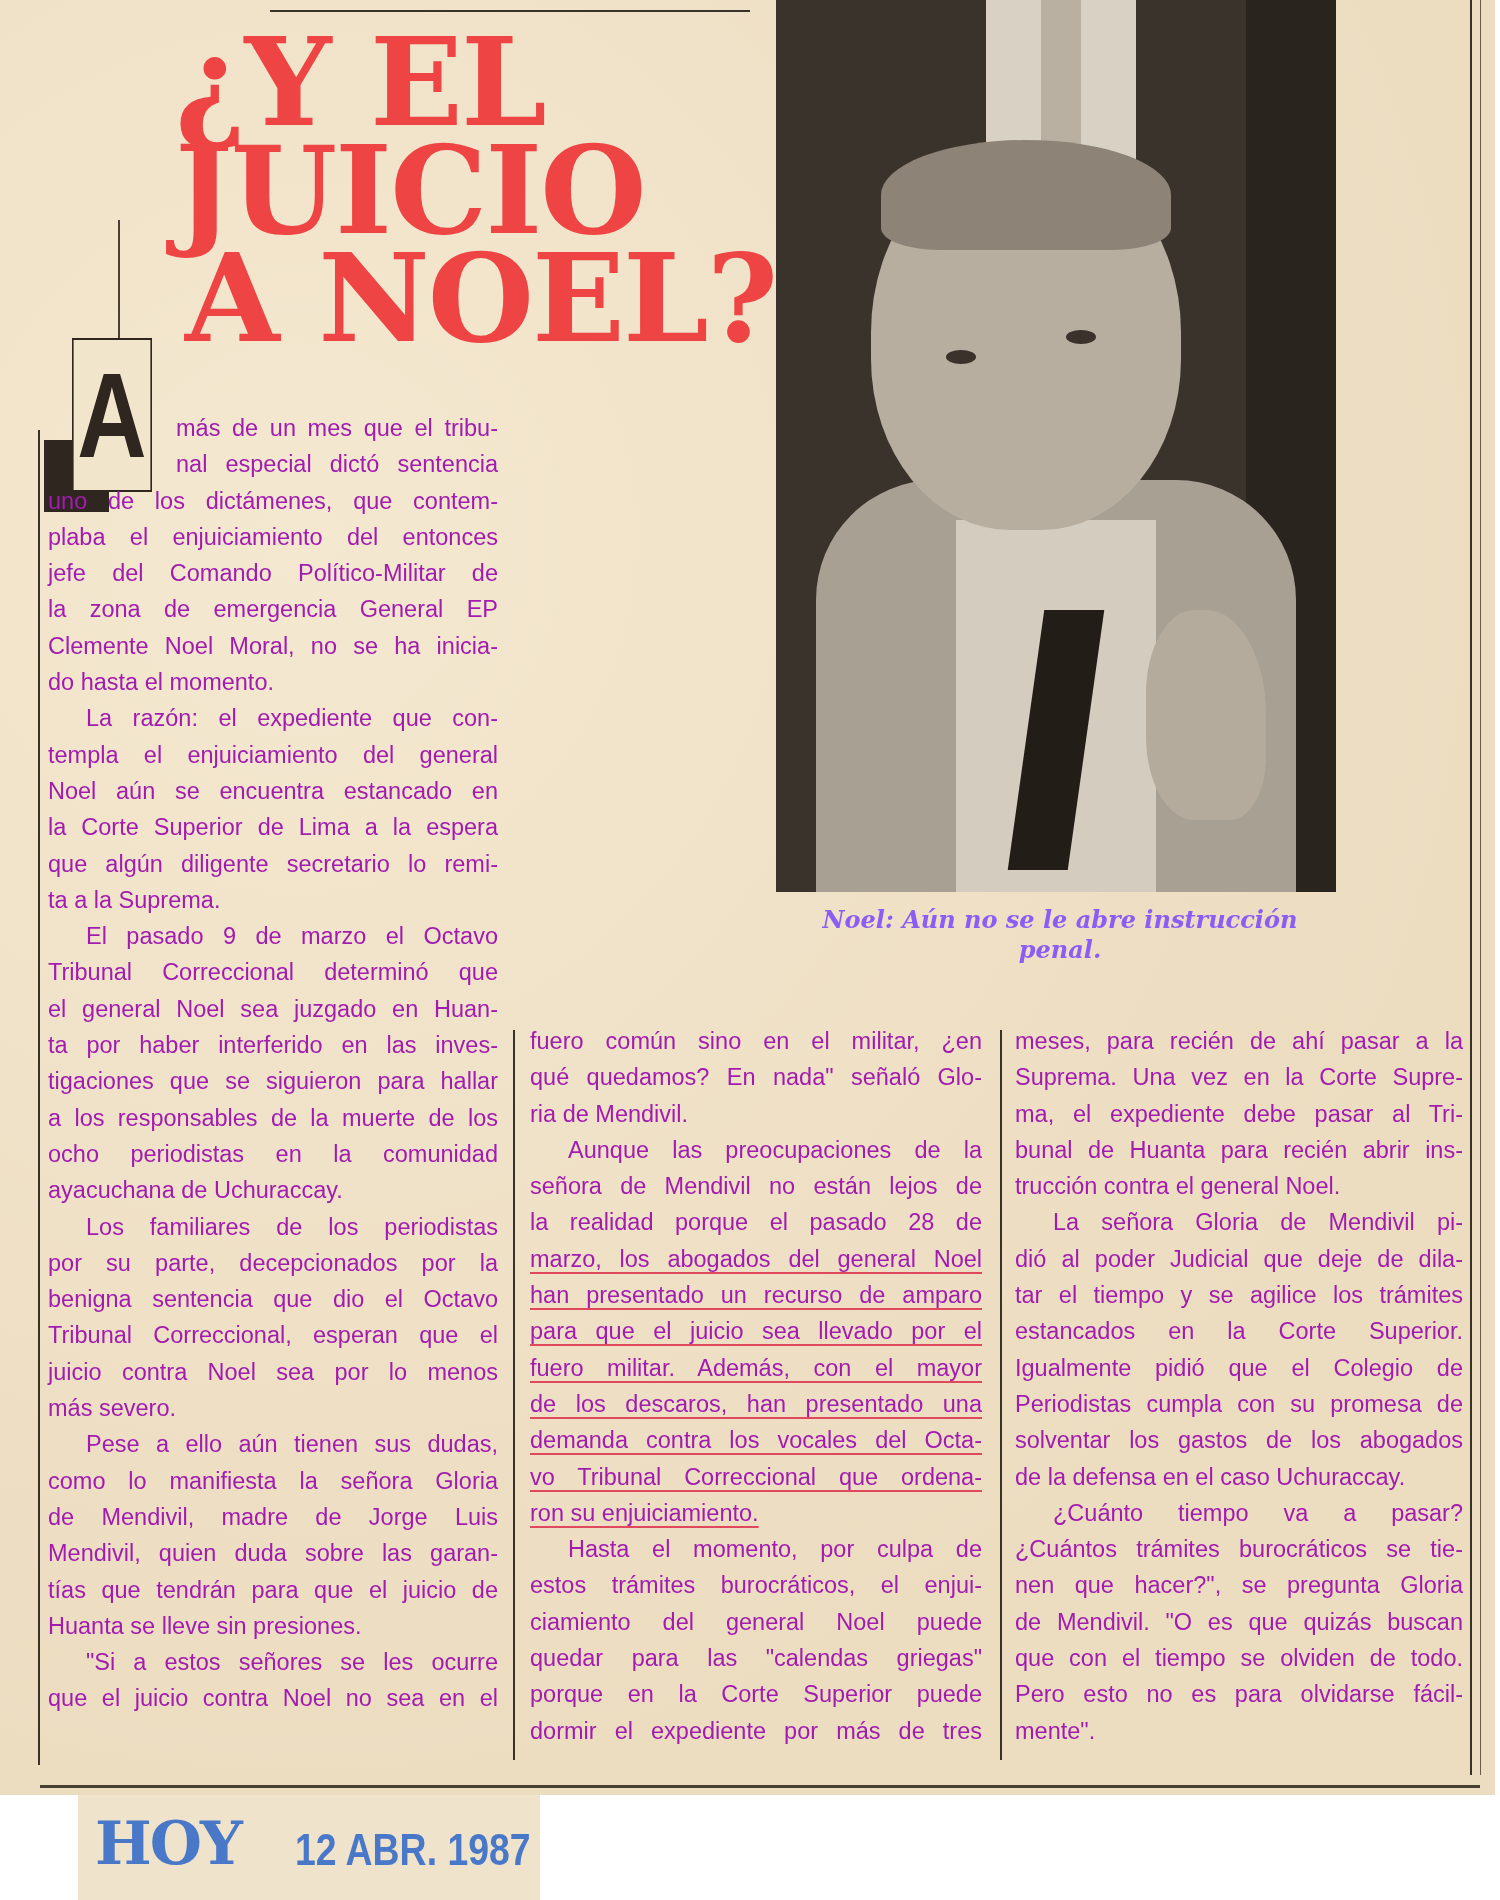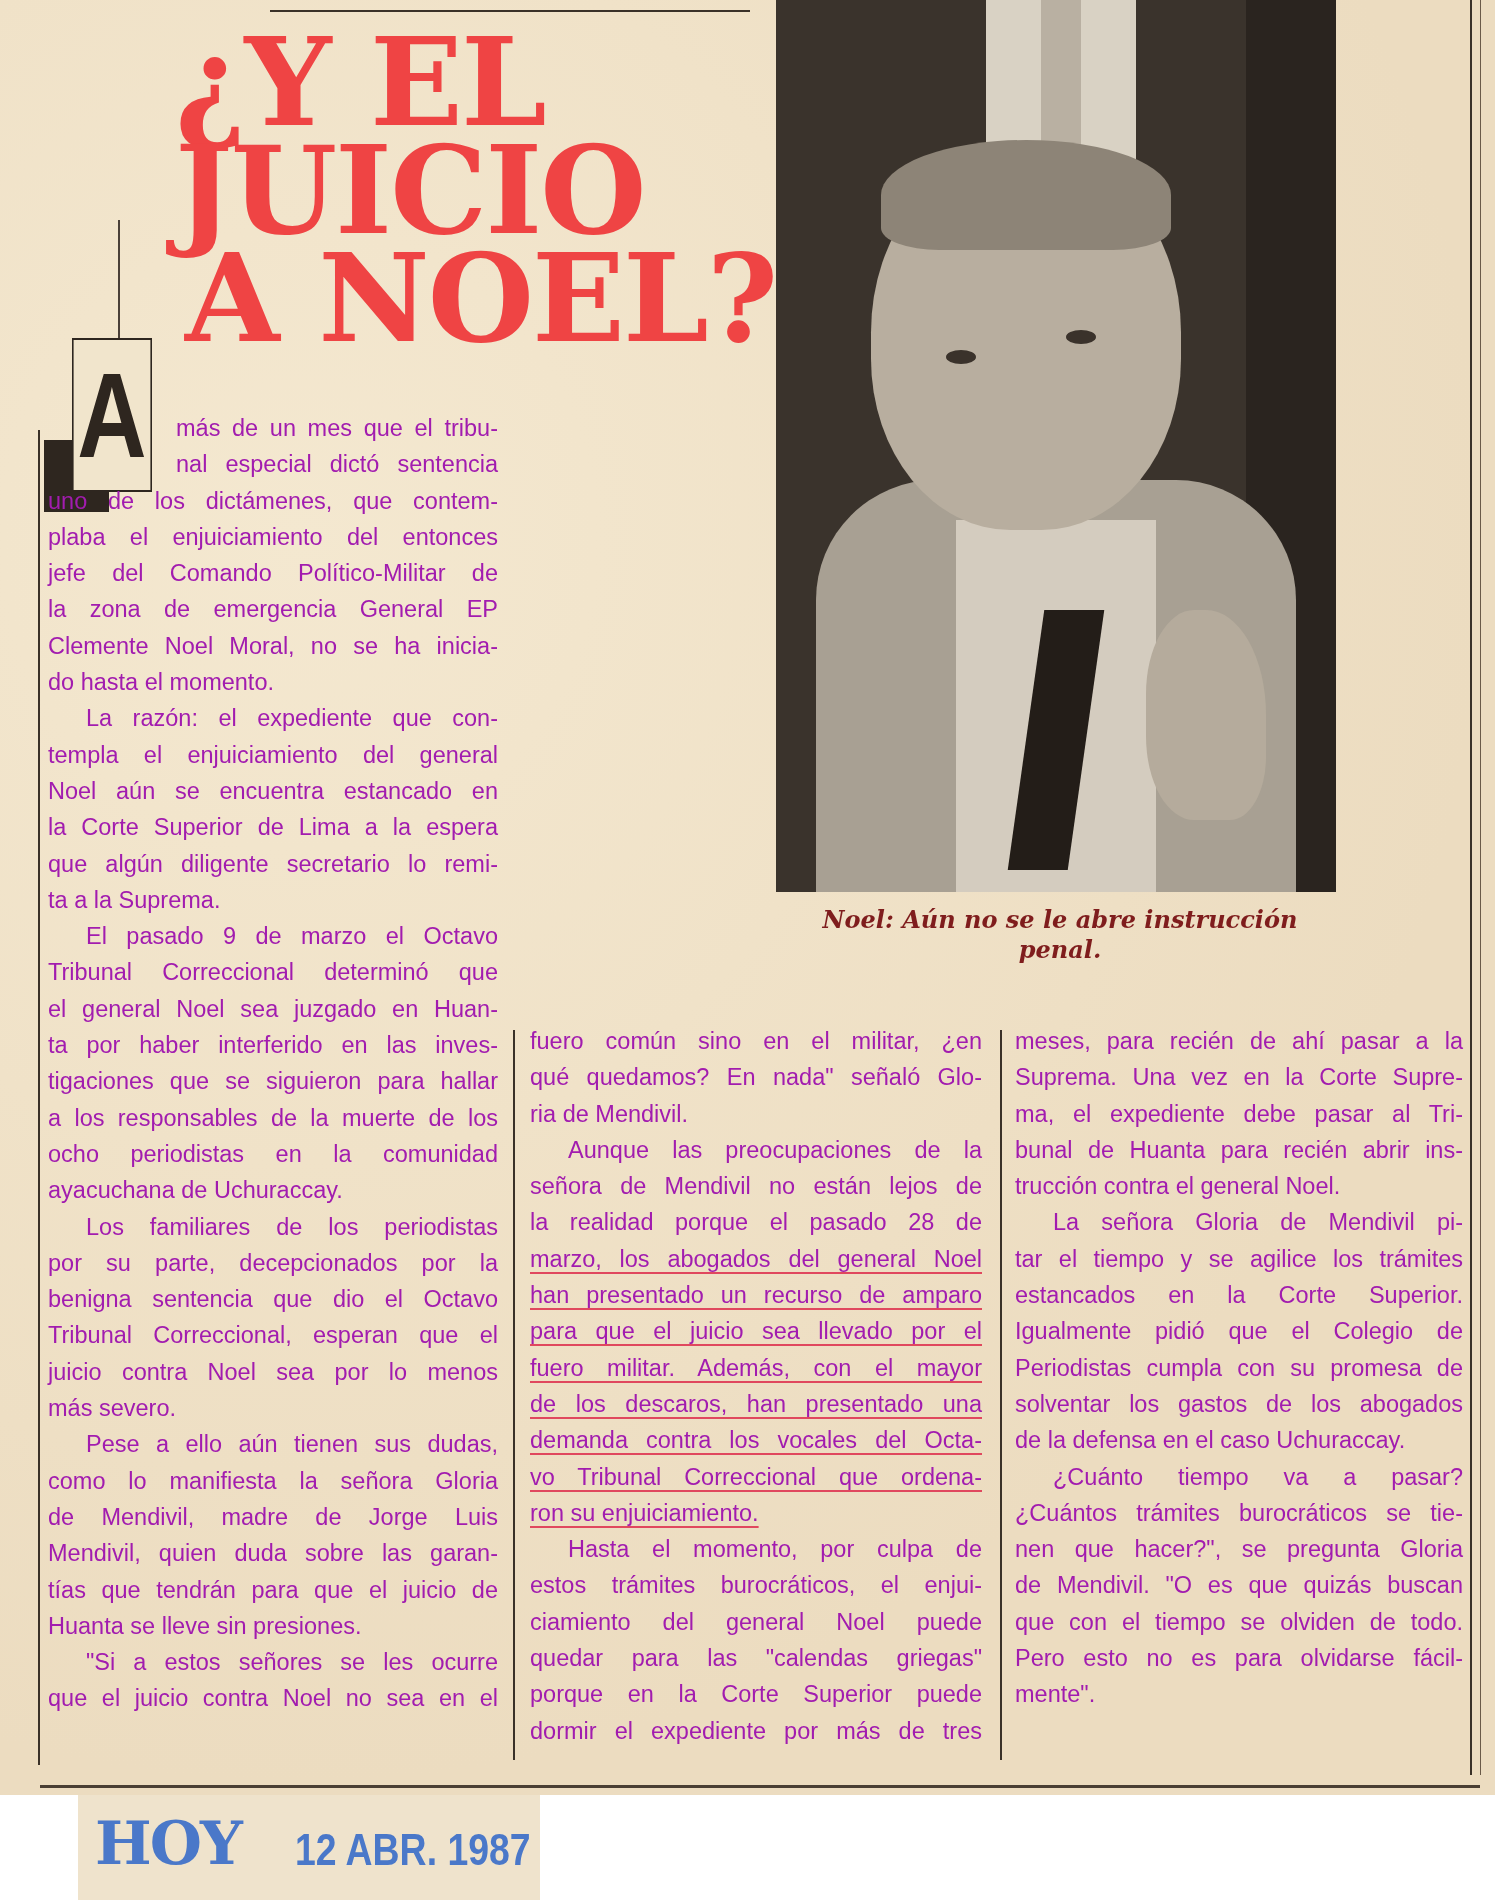--- a/index.html
+++ b/index.html
@@ -42,21 +42,21 @@
     position:absolute; left:95px; top:150px; width:310px; height:380px;
     background:#b8ae9f; border-radius:48% 48% 45% 45%;
   }
   .photo .hair { position:absolute; left:105px; top:140px; width:290px; height:110px; background:#8d8477; border-radius:50% 50% 20% 20%; }
   .photo .hand { position:absolute; left:370px; top:610px; width:120px; height:210px; background:#b5ab9c; border-radius:40% 50% 30% 40%; }
   .photo .eye { position:absolute; width:30px; height:14px; background:#3a322b; border-radius:50%; }
 
   .caption {
     position:absolute; left:770px; top:905px; width:580px; text-align:center;
     font-family:"DejaVu Serif", serif; font-style:italic; font-weight:bold;
-    font-size:24px; line-height:30px; color:#7f1d1d;
+    font-size:24px; line-height:30px; color:#8b5cf6;
   }
 
   .dropcap-shadow { position:absolute; left:44px; top:440px; width:65px; height:72px; background:#2e261f; }
   .dropcap {
     position:absolute; left:62px; top:338px; width:96px; height:150px;
     border:2px solid #2e261f; background:#f1e5cc;
     font-family:"Liberation Sans", sans-serif; font-weight:bold;
     font-size:120px; line-height:150px; text-align:center; color:#2e261f;
     transform:scaleX(0.8);
   }
@@ -194,20 +194,21 @@
 </div>
 
 <div class="col" style="left:1015px; top:1023px; width:448px;">
   <div id="c3">
       <span class="line">meses, para recién de ahí pasar a la</span>
       <span class="line">Suprema. Una vez en la Corte Supre-</span>
       <span class="line">ma, el expediente debe pasar al Tri-</span>
       <span class="line">bunal de Huanta para recién abrir ins-</span>
       <span class="line last">trucción contra el general Noel.</span>
       <span class="line" style="padding-left: 38px;">La señora Gloria de Mendivil pi-</span>
+      <span class="line">dió al poder Judicial que deje de dila-</span>
       <span class="line">tar el tiempo y se agilice los trámites</span>
       <span class="line">estancados en la Corte Superior.</span>
       <span class="line">Igualmente pidió que el Colegio de</span>
       <span class="line">Periodistas cumpla con su promesa de</span>
       <span class="line">solventar los gastos de los abogados</span>
       <span class="line last">de la defensa en el caso Uchuraccay.</span>
       <span class="line" style="padding-left: 38px;">¿Cuánto tiempo va a pasar?</span>
       <span class="line">¿Cuántos trámites burocráticos se tie-</span>
       <span class="line">nen que hacer?", se pregunta Gloria</span>
       <span class="line">de Mendivil. "O es que quizás buscan</span>

